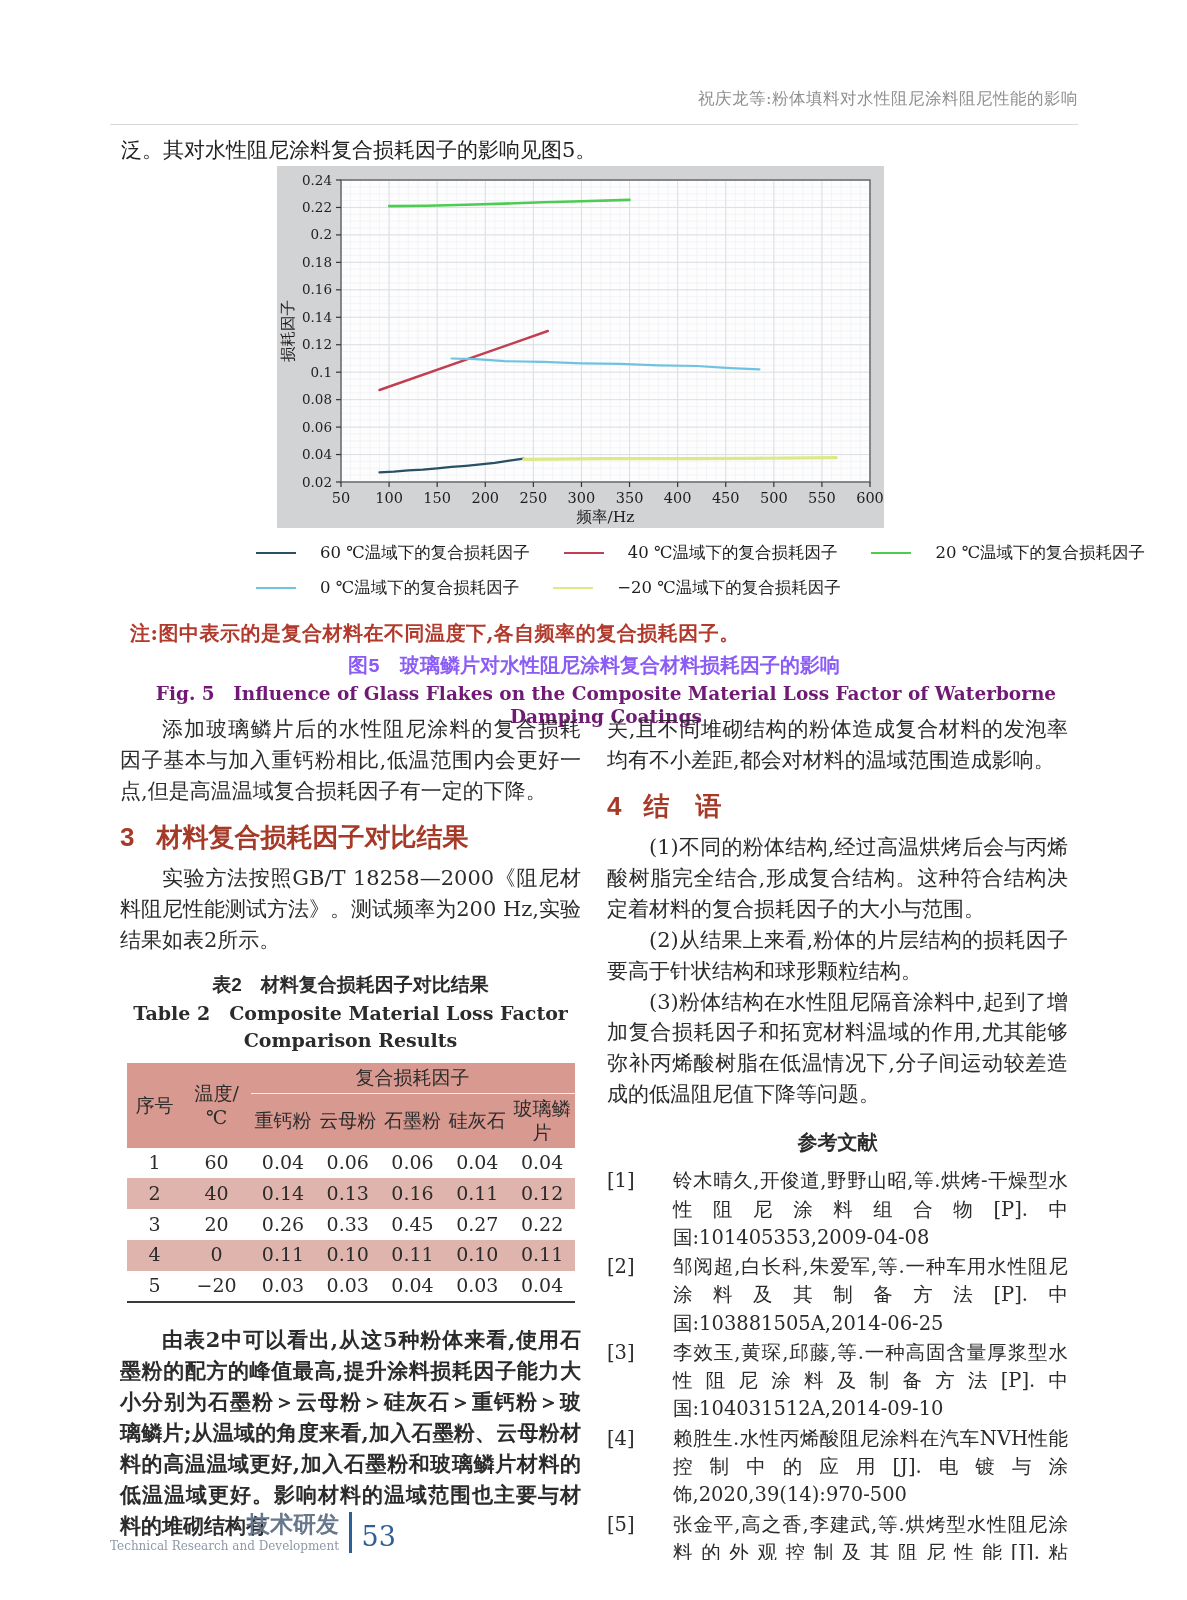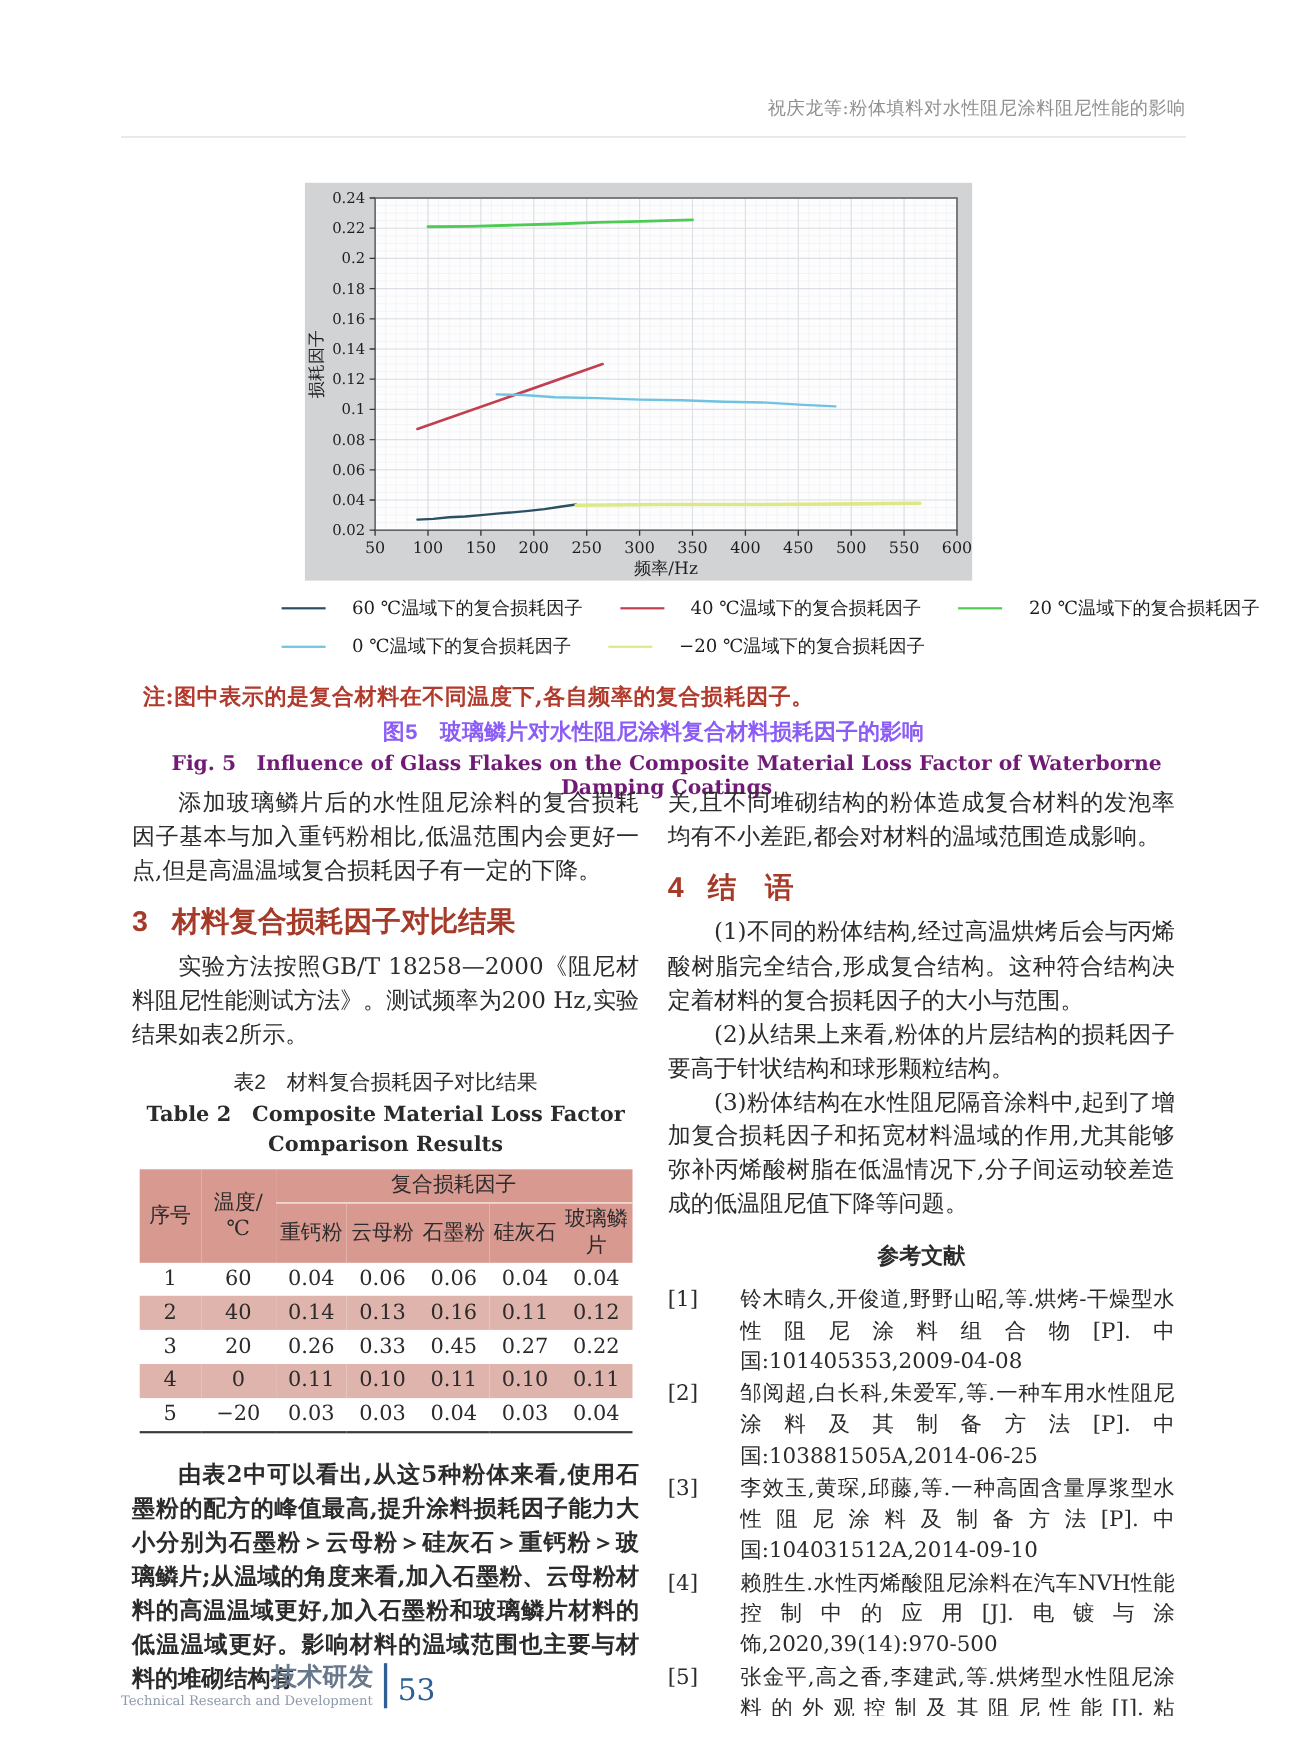--- a/index.html
+++ b/index.html
@@ -24,21 +24,21 @@
         font-size:18.5px;font-weight:bold;color:#701a75;}
   
   .col{position:absolute;top:714px;width:461px;font-size:21px;line-height:1.47;text-align:justify;}
   .col-left{left:120px;}
   .col-right{left:607px;}
   .para{text-indent:2em;margin:0;}
   .section-heading{margin:14px 0 10px 0;font-family:"Liberation Sans","DejaVu Sans",sans-serif;
         font-weight:bold;font-size:26px;color:#a63a28;text-indent:0;display:flex;gap:22px;line-height:1.25;}
   
   .table-block{margin-top:16px;}
-  .tbl-title-cn{text-align:center;font-size:19px;font-weight:normal;
+  .tbl-title-cn{text-align:center;font-size:19px;font-weight:bold;
         font-family:"Liberation Sans","DejaVu Sans",sans-serif;line-height:1.4;margin-bottom:2px;}
   .tbl-title-en{text-align:center;font-size:19px;font-weight:bold;line-height:1.4;margin-bottom:10px;}
   table.data{border-collapse:collapse;width:448px;margin:0 auto;font-size:19px;line-height:1.25;
         text-align:center;border-bottom:2px solid #3a3a3a;}
   table.data th{font-weight:normal;padding:3px 2px;}
   table.data td{padding:3.5px 2px;}
   .group-head{border-bottom:1px solid rgba(255,255,255,0.85);}
   .col2-head{white-space:pre-line;}
   
   .refs-title{text-align:center;font-weight:bold;font-size:20px;margin:18px 0 10px 0;
@@ -56,20 +56,21 @@
   .footer-bar{width:2.5px;background:#2f5f94;}
   .footer-page{font-size:27px;color:#2f5f94;padding-left:10px;align-self:center;margin-top:8px;}
 </style>
 </head>
 <body>
 
 <div class="page">
 
   <div class="running-head">祝庆龙等:粉体填料对水性阻尼涂料阻尼性能的影响</div>
   <div class="header-rule"></div>
+  <div class="intro-line">泛。其对水性阻尼涂料复合损耗因子的影响见图5。</div>
 
   <div class="figure-wrap">
     <svg id="chart-svg" width="607" height="362" viewBox="0 0 607 362" xmlns="http://www.w3.org/2000/svg">
         <rect x="0" y="0" width="607" height="362" fill="#d2d3d4"></rect>
         <rect x="64" y="14" width="529" height="302" fill="#fdfdfe"></rect>
         <line x1="64" y1="14" x2="64" y2="316" stroke="#edeff3" stroke-width="0.6"></line>
         <line x1="73.61818181818182" y1="14" x2="73.61818181818182" y2="316" stroke="#edeff3" stroke-width="0.6"></line>
         <line x1="83.23636363636363" y1="14" x2="83.23636363636363" y2="316" stroke="#edeff3" stroke-width="0.6"></line>
         <line x1="92.85454545454544" y1="14" x2="92.85454545454544" y2="316" stroke="#edeff3" stroke-width="0.6"></line>
         <line x1="102.47272727272727" y1="14" x2="102.47272727272727" y2="316" stroke="#edeff3" stroke-width="0.6"></line>

